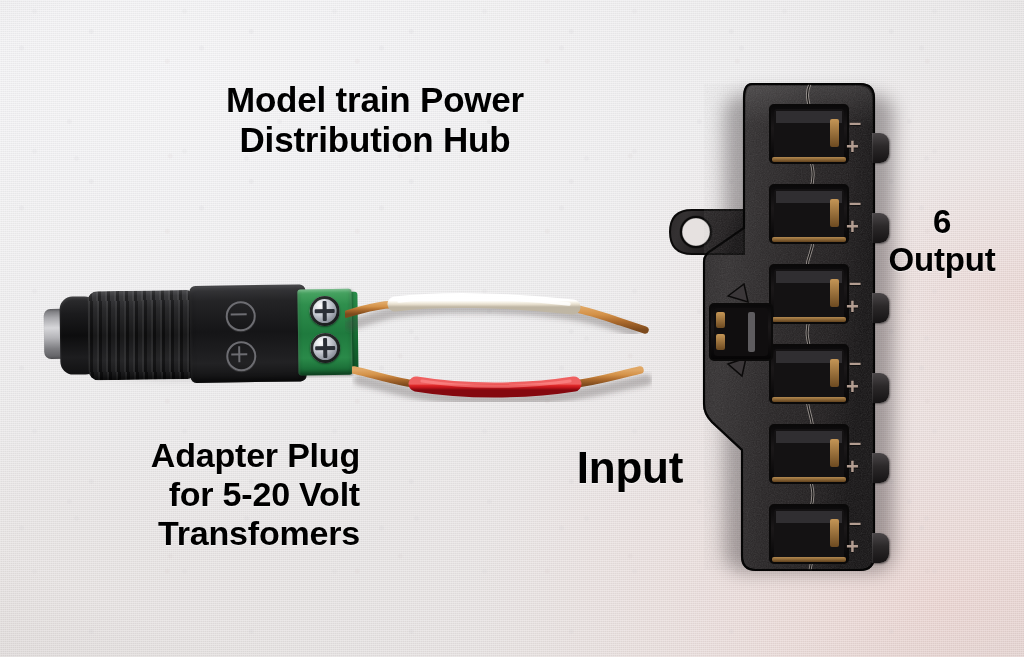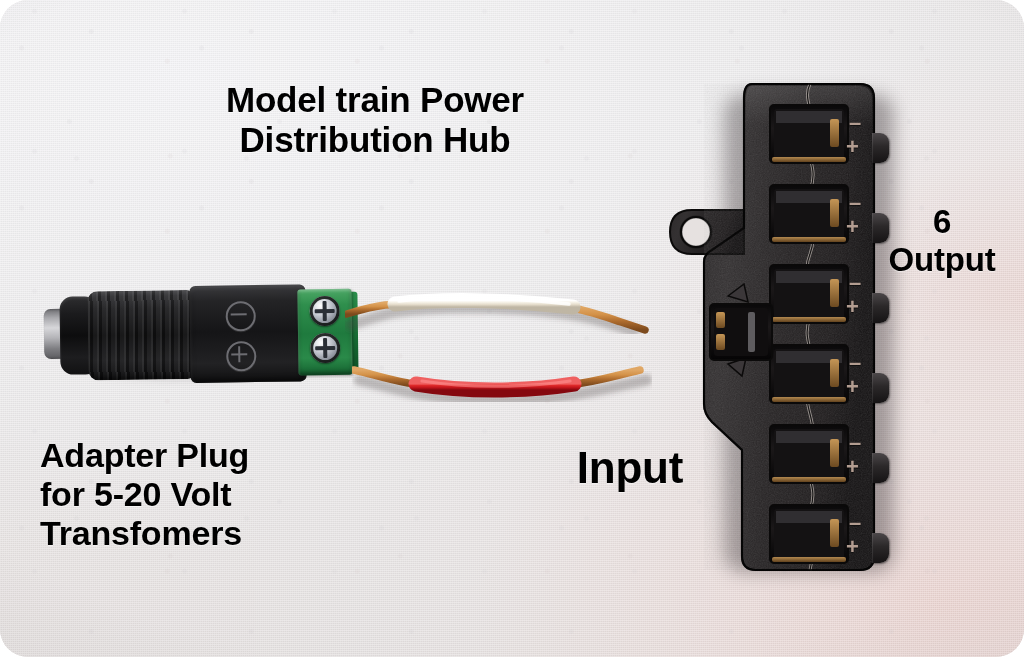--- a/index.html
+++ b/index.html
@@ -11,21 +11,20 @@
   body {
     font-family: "Liberation Sans", sans-serif;
   }
 
   #scene {
     position: relative;
     width: 1024px;
     height: 657px;
     overflow: hidden;
     background: #eceaea;
-    border-radius: 28px;
   }
 
   
   .bg-base {
     position: absolute;
     inset: 0;
     background:
       radial-gradient(130% 95% at 18% 12%, #f4f4f6 0%, #ecebec 45%, #e6e3e3 72%, #e2dedd 100%);
   }
   .bg-warm {
@@ -70,21 +69,21 @@
     color: #000000;
     font-weight: bold;
     font-family: "Liberation Sans", sans-serif;
     line-height: 1.14;
     letter-spacing: -0.2px;
     text-align: center;
     white-space: pre-line;
     text-shadow: 0 1px 1px rgba(255,255,255,0.55);
   }
   #title-caption   { left:150px; top: 80px; width: 450px; font-size: 35px; }
-  #adapter-caption { left: 40px; top: 436px; width: 320px; font-size: 34px; text-align: left; }
+  #adapter-caption { left: 40px; top: 436px; width: 320px; font-size: 34px; text-align: right; }
   #input-caption   { left: 545px; top: 443px; width: 170px; font-size: 44px; }
   #output-caption  { left: 862px; top: 203px; width: 160px; font-size: 33px; }
 
   
   #adapter-plug {
     position: absolute;
     left: 44px;
     top: 281px;
     width: 288px;
     height: 110px;

